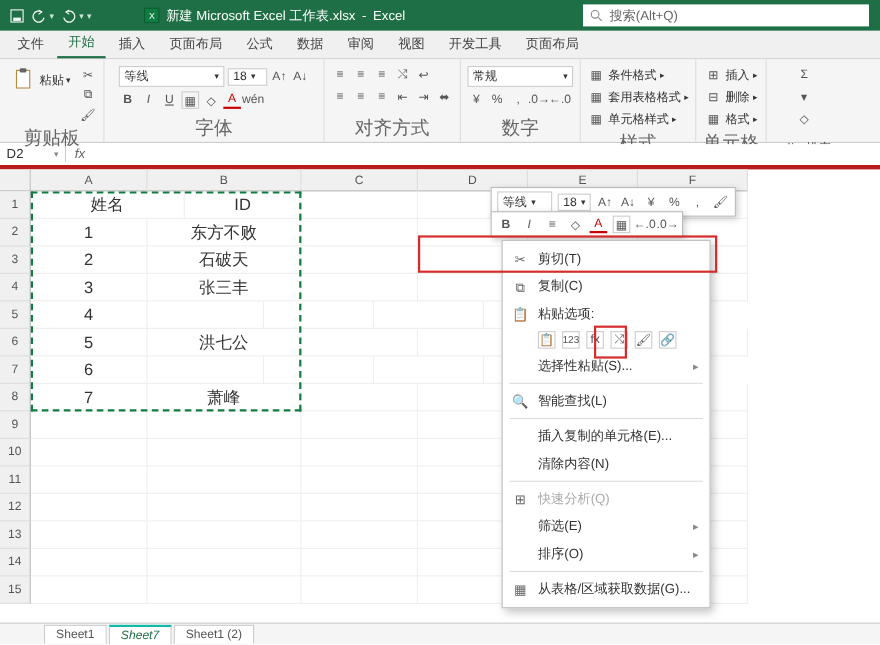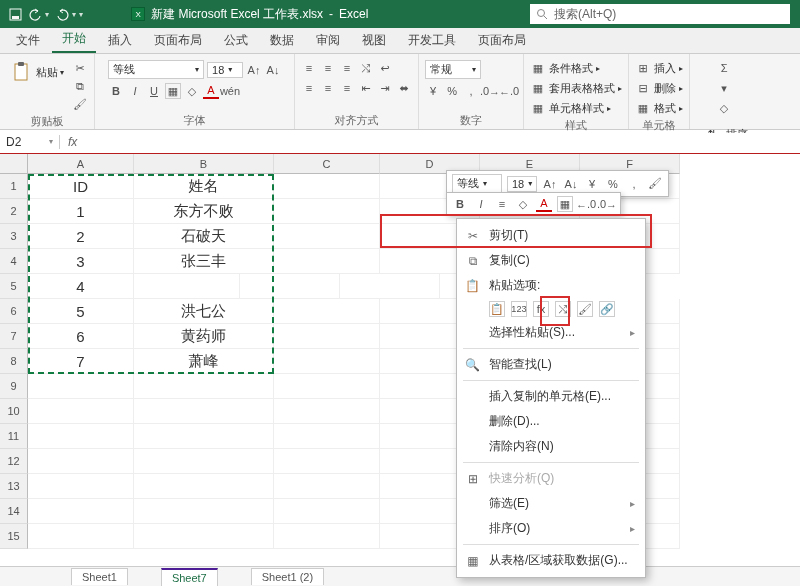--- a/index.html
+++ b/index.html
@@ -14,30 +14,30 @@
 .searchbox { margin-left:auto; margin-right:10px; width:260px; height:20px; background:#fff; border:none; display:flex; align-items:center; padding:0 6px; color:#666; gap:6px;}
 .searchbox .mag { width:12px; height:12px; }
 
 .tabs { height:26px; background:#f0f0f0; border-bottom:1px solid #ccc; display:flex; align-items:flex-end; padding:0 6px; gap:2px; }
 .tabs .tab { padding:5px 10px 4px; font-size:12px; color:#444; cursor:pointer;}
 .tabs .tab.active { color:#1e6f46; border-bottom:2px solid #1e6f46; font-weight:500;}
 
 .ribbon { height:76px; background:#f5f5f5; border-bottom:1px solid #ccc; display:flex; }
 .group { border-right:1px solid #ddd; padding:4px 6px 0; display:flex; flex-direction:column; align-items:center; }
 .group .controls { display:flex; gap:4px; flex:1; align-items:flex-start;}
-.group .label { font-size:11px; color:#666; padding:2px 0 1px;}
+.group .label { font-size:17px; color:#666; padding:2px 0 1px;}
 .bigbtn { display:flex; flex-direction:row; align-items:center; gap:2px; padding:2px 4px; font-size:11px;justify-content:center;}
 .bigbtn .bi { width:24px; height:24px; display:flex; align-items:center; justify-content:center; }
 .col { display:flex; flex-direction:column; gap:2px; font-size:11px; padding-top:2px;}
 .row { display:flex; gap:3px; align-items:center; }
 .sel { border:1px solid #ccc; background:#fff; padding:1px 4px; font-size:11px; display:flex; align-items:center; gap:4px;}
 .smi { width:16px; height:16px; display:flex; align-items:center; justify-content:center; color:#555; font-size:11px;}
 .smi.bd { border:1px solid #ccc; }
 
-.fbar { height:24px; border-bottom:1px solid #b91c1c; display:flex; align-items:center; background:#fff; }
+.fbar { height:24px; border-bottom:4px solid #b91c1c; display:flex; align-items:center; background:#fff; }
 .namebox { width:60px; border-right:1px solid #ccc; padding:0 6px; display:flex; align-items:center; justify-content:space-between; color:#333;}
 .fbar .fx { padding:0 8px; color:#666; font-style:italic;}
 .fbar input { border:none; outline:none; font-size:12px; padding:2px 6px; flex:1;}
 
 .grid { display:flex; height:calc(586px - 28px - 26px - 76px - 24px - 20px); position:relative;}
 .corner { width:28px; height:20px; background:#f0f0f0; border-right:1px solid #bbb; border-bottom:1px solid #bbb; }
 .rowhdrs { width:28px; background:#f0f0f0; }
 .rowhdrs div { height:25px; border-bottom:1px solid #ddd; border-right:1px solid #bbb; display:flex; align-items:center; justify-content:center; font-size:11px; color:#555;}
 .colhdrs { display:flex; height:20px; background:#f0f0f0; }
 .colhdrs div { border-right:1px solid #ddd; border-bottom:1px solid #bbb; display:flex; align-items:center; justify-content:center; font-size:11px; color:#555;}
@@ -47,22 +47,22 @@
 .cell.cA { width:106px; }
 .cell.cB { width:140px; }
 .cell.cC { width:106px; }
 .cell.cD { width:100px; }
 .cell.cE { width:100px; }
 .cell.cF { width:100px; }
 
 .marquee { position:absolute; border:2px dashed #107c41; pointer-events:none; }
 
 .sheettabs { height:20px; border-top:1px solid #ccc; display:flex; align-items:center; background:#f5f5f5; font-size:11px; padding-left:40px; gap:2px;}
-.sheettabs .sh { padding:2px 10px; border:1px solid #ccc; border-bottom:none; background:#fff; color:#555;margin-left:31px;}
-.sheettabs .sh.act { color:#1e6f46; border-top:2px solid #4c1d95;}
+.sheettabs .sh { padding:2px 10px; border:1px solid #ccc; border-bottom:none; background:#fff; color:#555;}
+.sheettabs .sh.act { color:#1e6f46; border-top:2px solid #14b8a6;font-style:italic;}
 
 .minitool { position:absolute; background:#fff; border:1px solid #bbb; box-shadow:2px 2px 6px rgba(0,0,0,.2); padding:3px 5px; display:flex; gap:5px; align-items:center;}
 
 .ctxmenu { position:absolute; background:#fff; border:1px solid #bbb; box-shadow:3px 3px 8px rgba(0,0,0,.25); width:190px; padding:4px 0; }
 .ctxmenu .mi { padding:4px 10px 4px 32px; font-size:12px; color:#333; position:relative; display:flex; align-items:center; justify-content:space-between;}
 .ctxmenu .mi.disabled { color:#aaa; }
 .ctxmenu .mi .ic { position:absolute; left:8px; width:16px; text-align:center; color:#666;}
 .ctxmenu .sep { height:1px; background:#ddd; margin:3px 6px; }
 .ctxmenu .sub { font-size:10px; color:#888;}
 
@@ -187,21 +187,21 @@
         <span class="smi">≡</span>
         <span class="smi">⇤</span>
         <span class="smi">⇥</span>
         <span class="smi">⬌</span>
       </div>
     </div>
     <div class="label">对齐方式</div>
   </div>
   <div class="group">
     <div class="controls col">
-      <div class="sel" style="width:56px">
+      <div class="sel" style="width:96px">
           <span>常规</span>
           <span style="font-size:8px;margin-left:auto">▾</span>
         </div>
       <div class="row">
         <span class="smi">¥</span>
         <span class="smi">%</span>
         <span class="smi">,</span>
         <span class="smi">.0→</span>
         <span class="smi">←.0</span>
       </div>
@@ -292,22 +292,22 @@
       <div>9</div>
       <div>10</div>
       <div>11</div>
       <div>12</div>
       <div>13</div>
       <div>14</div>
       <div>15</div>
     </div>
   <div class="gridbody" id="gridbody">
       <div class="cellrow">
+        <div class="cell cB">姓名</div>
         <div class="cell cA">ID</div>
-        <div class="cell cB">姓名</div>
         <div class="cell cC"></div>
         <div class="cell cD"></div>
         <div class="cell cE"></div>
         <div class="cell cF"></div>
       </div>
       <div class="cellrow">
         <div class="cell cA">1</div>
         <div class="cell cB">东方不败</div>
         <div class="cell cC"></div>
         <div class="cell cD"></div>
@@ -340,21 +340,20 @@
       <div class="cellrow">
         <div class="cell cA">5</div>
         <div class="cell cB">洪七公</div>
         <div class="cell cC"></div>
         <div class="cell cD"></div>
         <div class="cell cE"></div>
         <div class="cell cF"></div>
       </div>
       <div class="cellrow">
         <div class="cell cA">6</div>
-        <div class="cell cB">黄药师</div>
         <div class="cell cC"></div>
         <div class="cell cD"></div>
         <div class="cell cE"></div>
         <div class="cell cF"></div>
       </div>
       <div class="cellrow">
         <div class="cell cA">7</div>
         <div class="cell cB">萧峰</div>
         <div class="cell cC"></div>
         <div class="cell cD"></div>
@@ -485,23 +484,20 @@
   <div class="sep"></div>
   <div class="mi">
       <span class="ic">🔍</span>
       <span>智能查找(L)</span>
     </div>
   <div class="sep"></div>
   <div class="mi">
       <span>插入复制的单元格(E)...</span>
     </div>
   <div class="mi">
-      <span>删除(D)...</span>
-    </div>
-  <div class="mi">
       <span>清除内容(N)</span>
     </div>
   <div class="sep"></div>
   <div class="mi disabled">
       <span class="ic">⊞</span>
       <span>快速分析(Q)</span>
     </div>
   <div class="mi">
       <span>筛选(E)</span>
       <span class="sub">▸</span>

